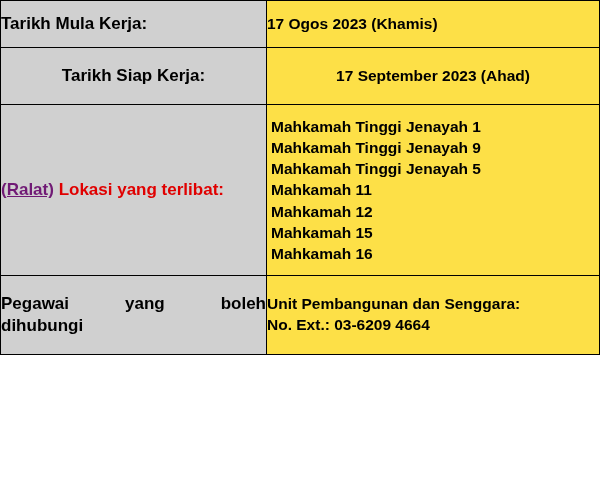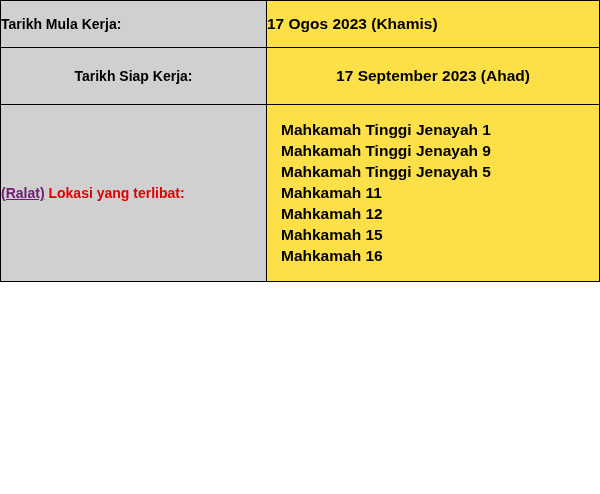--- a/index.html
+++ b/index.html
@@ -21,21 +21,21 @@
   .doc-table td {
     vertical-align: middle;
     padding: 0;
     border: 1px solid #000000;
   }
   .label-cell {
     width: 265px;
     background: #d0d0d0;
     padding: 10px 12px 10px 14px;
     font-weight: bold;
-    font-size: 14px;
+    font-size: 17px;
     color: #000000;
     line-height: 1.3;
   }
   .value-cell {
     background: #fde047;
     padding: 10px 8px 10px 12px;
     font-weight: bold;
     font-size: 15.5px;
     color: #000000;
     line-height: 1.35;
@@ -52,21 +52,21 @@
   .row-lokasi .value-cell { vertical-align: middle; white-space: normal; }
 
   .ralat {
     color: #701a75;
     text-decoration: underline;
   }
   .lokasi-label-text {
     color: #e00000;
   }
   .loc-list {
-    margin: 14px;
+    margin: 4px;
     padding: 0;
     list-style: none;
   }
   .loc-list li {
     font-weight: bold;
     font-size: 15.5px;
     line-height: 1.36;
     color: #000000;
     white-space: nowrap;
   }
@@ -102,14 +102,21 @@
           <li>Mahkamah Tinggi Jenayah 1</li>
           <li>Mahkamah Tinggi Jenayah 9</li>
           <li>Mahkamah Tinggi Jenayah 5</li>
           <li>Mahkamah 11</li>
           <li>Mahkamah 12</li>
           <li>Mahkamah 15</li>
           <li>Mahkamah 16</li>
         </ul>
       </td>
     </tr>
+    <tr class="row-pegawai">
+      <td class="label-cell justify-label"><span>Pegawai yang boleh</span><span class="line2">dihubungi</span></td>
+      <td class="value-cell">
+          <span class="contact-line">Unit Pembangunan dan Senggara:</span>
+          <span class="contact-line">No. Ext.: 03-6209 4664</span>
+        </td>
+    </tr>
   </tbody>
 </table>
 
 </body></html>

